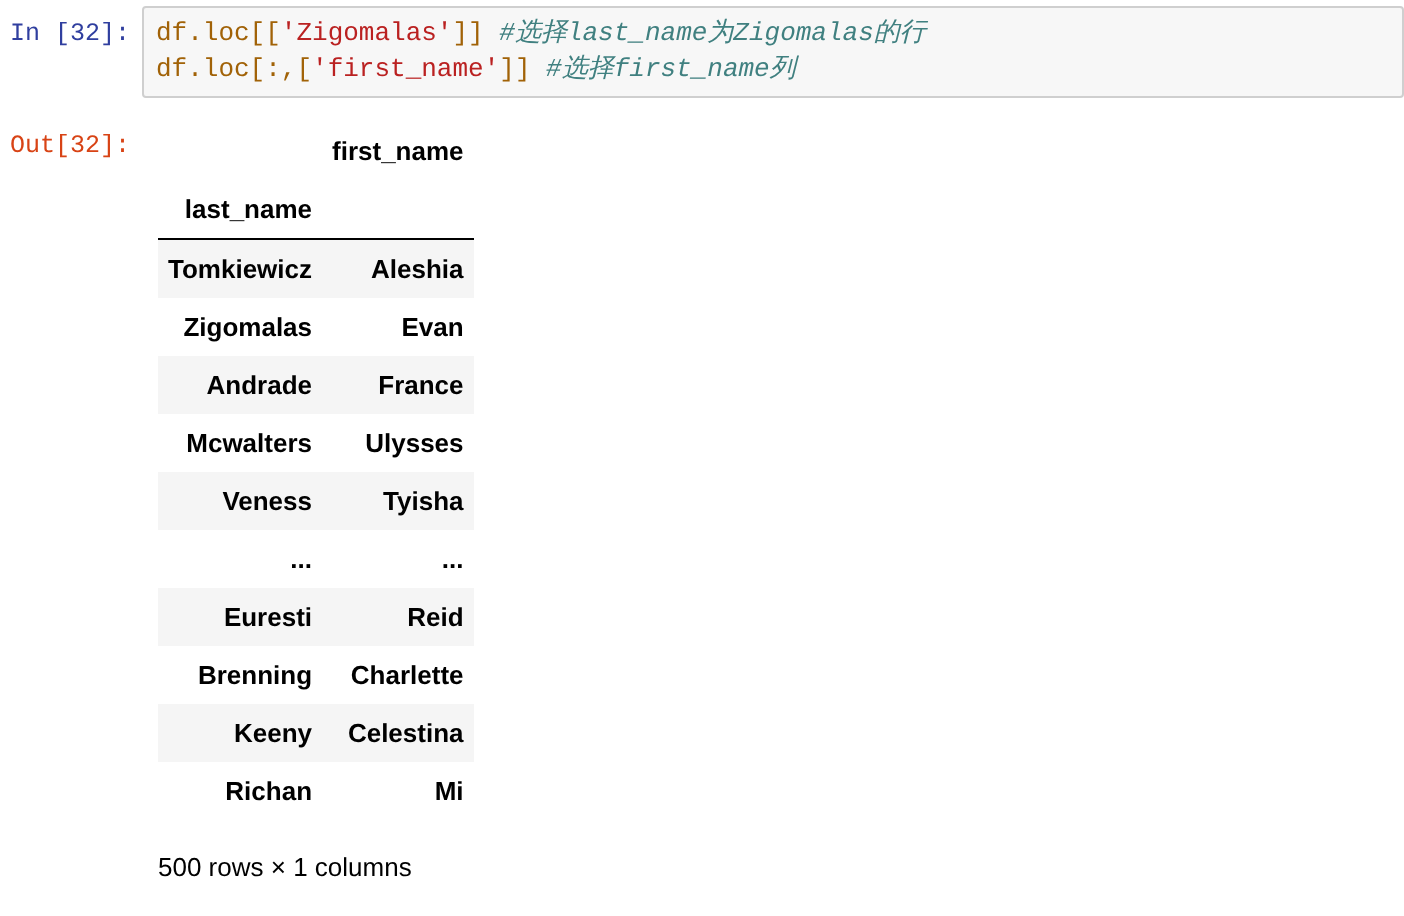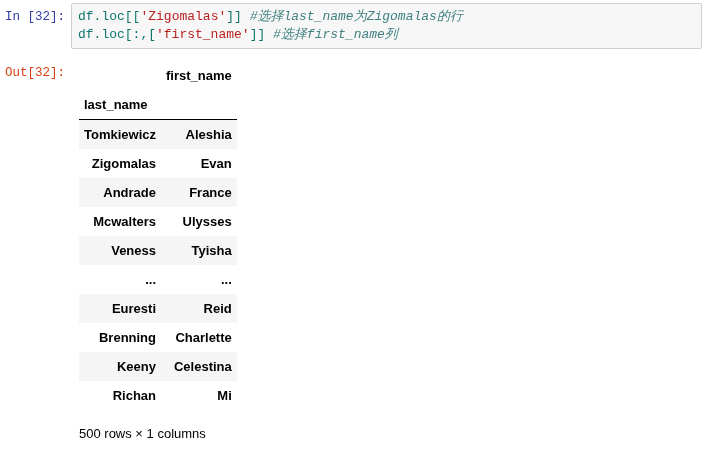--- a/index.html
+++ b/index.html
@@ -33,21 +33,21 @@
     padding: 4px 4px 4px 6px;
     min-height: 44px;
   }
   .code {
     margin: 0;
     font-family: "Liberation Mono", "DejaVu Sans Mono", monospace;
     font-size: 13px;
     line-height: 18px;
     white-space: pre;
   }
-  .tok-plain   { color: #0f766e; }
+  .tok-plain   { color: #a16207; }
   .tok-string  { color: var(--string, #BA2121); }
   .tok-comment { color: var(--comment, #408080); font-style: italic; }
 
   .output-row { margin-top: 12px; }
   .output-area { padding-left: 8px; }
 
   table.dataframe {
     border-collapse: collapse;
     border: none;
     font-size: 13px;
@@ -56,21 +56,21 @@
   table.dataframe thead { border-bottom: 1px solid #000; vertical-align: bottom; }
   table.dataframe th, table.dataframe td {
     border: none;
     padding: 7px 5px;
     text-align: right;
     vertical-align: middle;
     line-height: normal;
     white-space: nowrap;
   }
   table.dataframe th { font-weight: bold; }
-  table.dataframe th.idx-head { text-align: left; }
+  table.dataframe th.idx-head { text-align: right; }
   table.dataframe td { font-weight: bold; }
   table.dataframe tbody tr:nth-child(odd) { background: var(--stripe, #f5f5f5); }
   table.dataframe th.col-min { min-width: 75px; }
   table.dataframe .val-col   { min-width: 70px; margin-top: 48px; }
 
   .df-footer {
     margin: 16px 0 0 0;
     font-size: 13px;
     color: #000;
   }

